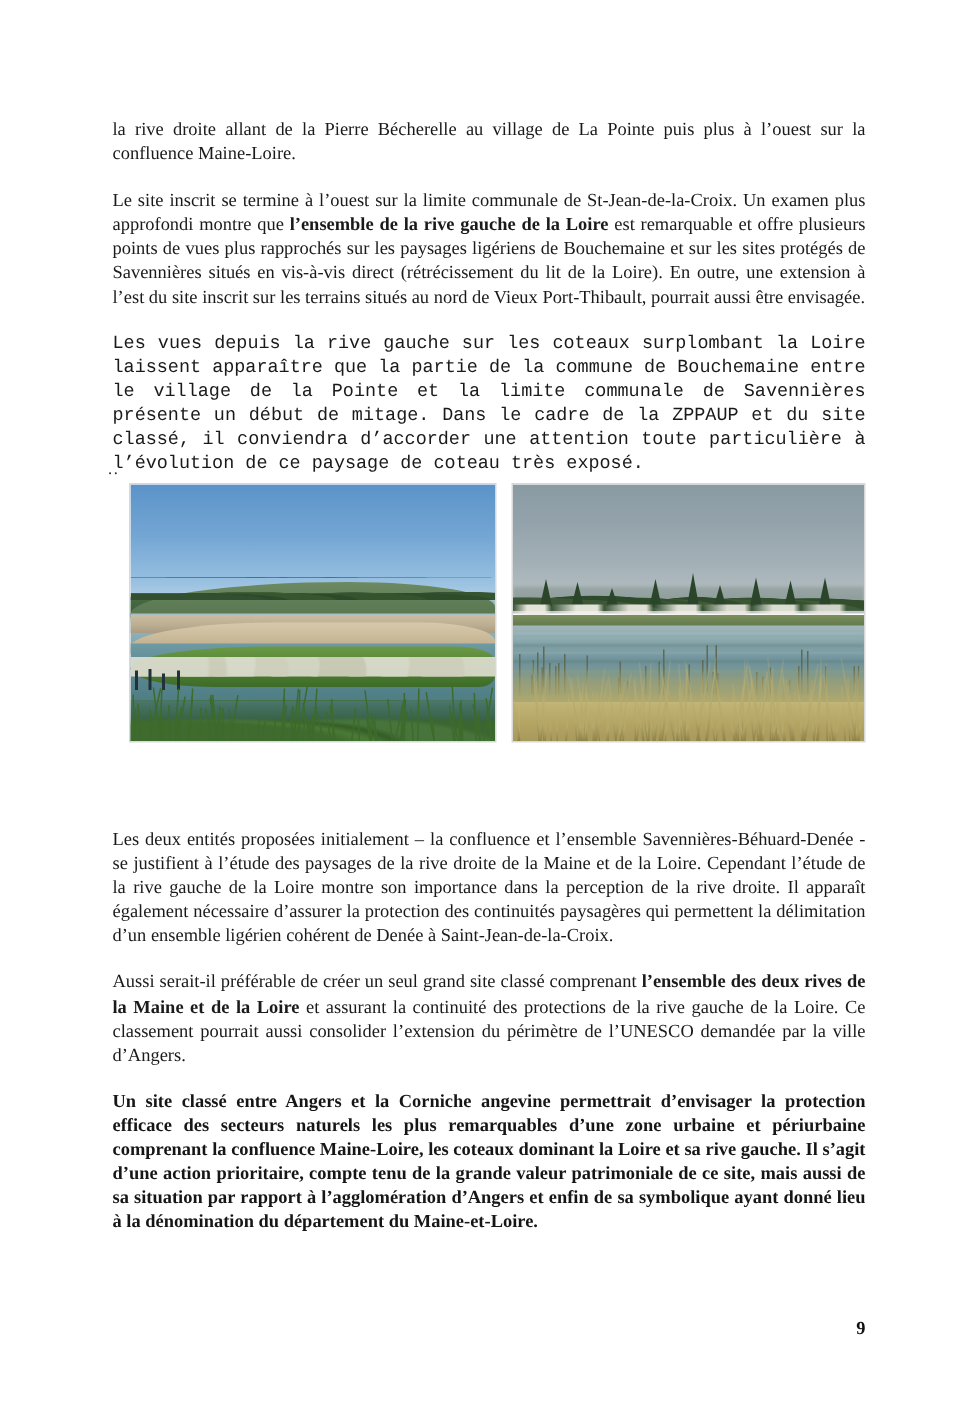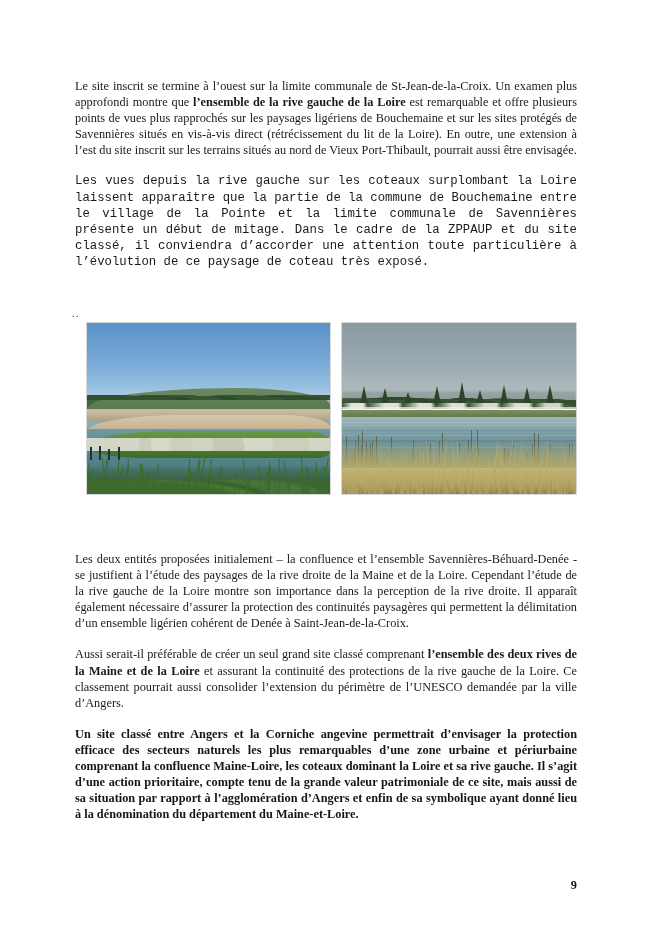--- a/index.html
+++ b/index.html
@@ -302,20 +302,21 @@
     color: #111;
   }
 </style>
 </head>
 <body>
 
 <div class="page">
 
   <div class="content">
 
+    <p class="body-text">la rive droite allant de la Pierre Bécherelle au village de La Pointe puis plus à l’ouest sur la confluence Maine-Loire.</p>
 
     <p class="body-text"><span>Le site inscrit se termine à l’ouest sur la limite communale de St-Jean-de-la-Croix. Un examen plus approfondi montre que </span><span class="b">l’ensemble de la rive gauche de la Loire</span><span> est remarquable et offre plusieurs points de vues plus rapprochés sur les paysages ligériens de Bouchemaine et sur les sites protégés de Savennières situés en vis-à-vis direct (rétrécissement du lit de la Loire). En outre, une extension à l’est du site inscrit sur les terrains situés au nord de  Vieux Port-Thibault, pourrait aussi être envisagée.</span></p>
 
     <p class="body-text">Les vues depuis la rive gauche sur les coteaux surplombant la Loire laissent apparaître que la partie de la commune de Bouchemaine entre le village de la Pointe et la limite communale de Savennières présente un début de mitage. Dans le cadre de la ZPPAUP et du site classé, il conviendra d’accorder une attention toute particulière à l’évolution de ce paysage de coteau très exposé.</p>
   </div>
 
   <div class="stray-mark">..</div>
 
   <div class="figure-block">
     <div class="figure-row">

